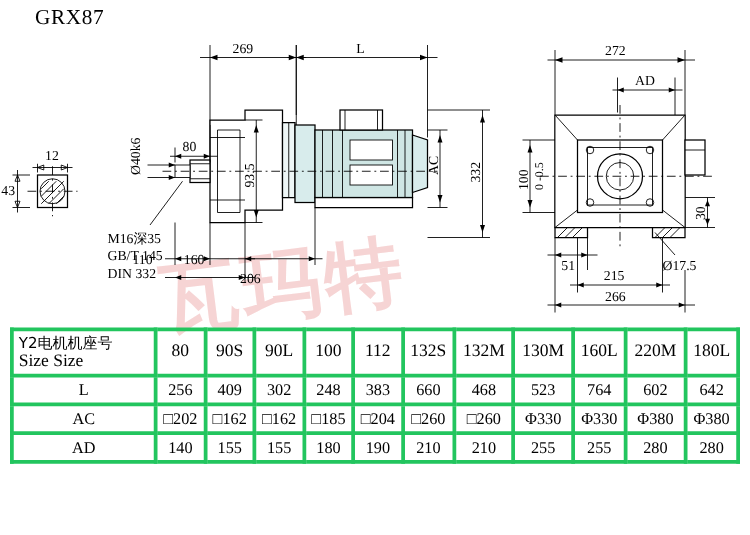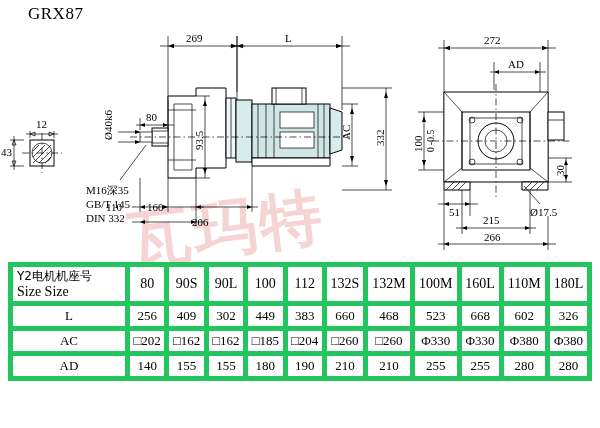--- a/index.html
+++ b/index.html
@@ -50,21 +50,21 @@
   text.note{font-family:"Liberation Serif", serif;font-size:11px;fill:#000;}
 
   
   .tbl{
     position:absolute;left:8px;top:262px;width:584px;
     border-collapse:collapse;
     z-index:3;
     background:transparent;
   }
   .tbl td{
-    border:5px solid #22c55e;
+    border:3px solid #22c55e;
     text-align:center;
     font-size:13px;
     height:20px;
     font-family:"Liberation Serif", serif;
     padding:0;
     background:transparent;
   }
   .tbl td.lbl{width:108px;font-size:13px;}
   .tbl td.lbl .cn{font-family:"DejaVu Sans", sans-serif;font-size:12px;}
   .tbl tr.hdr td{height:34px;font-size:14px;}
@@ -323,38 +323,38 @@
           <div class="cn">Y2电机机座号</div>
           <div>Size Size</div>
         </td>
         <td>80</td>
         <td>90S</td>
         <td>90L</td>
         <td>100</td>
         <td>112</td>
         <td>132S</td>
         <td>132M</td>
-        <td>100M</td>
+        <td>130M</td>
         <td>160L</td>
-        <td>110M</td>
+        <td>220M</td>
         <td>180L</td>
       </tr>
       <tr>
         <td class="lbl">L</td>
         <td>256</td>
         <td>409</td>
         <td>302</td>
-        <td>449</td>
+        <td>248</td>
         <td>383</td>
         <td>660</td>
         <td>468</td>
         <td>523</td>
-        <td>668</td>
+        <td>764</td>
         <td>602</td>
-        <td>326</td>
+        <td>642</td>
       </tr>
       <tr>
         <td class="lbl">AC</td>
         <td class="sq">□202</td>
         <td class="sq">□162</td>
         <td class="sq">□162</td>
         <td class="sq">□185</td>
         <td class="sq">□204</td>
         <td class="sq">□260</td>
         <td class="sq">□260</td>

